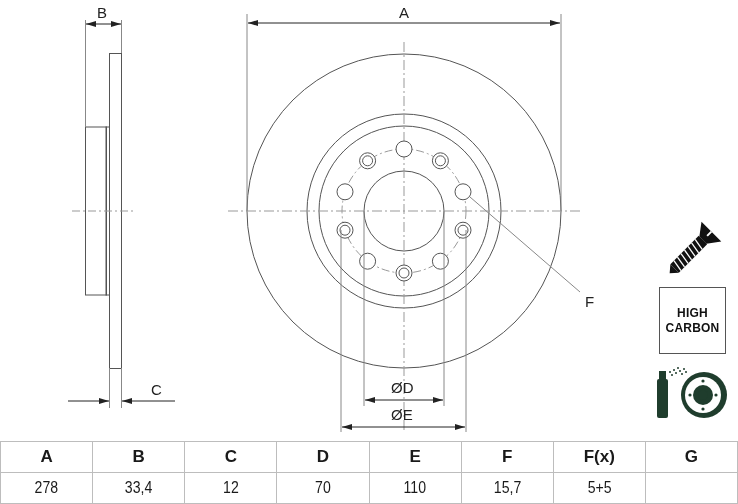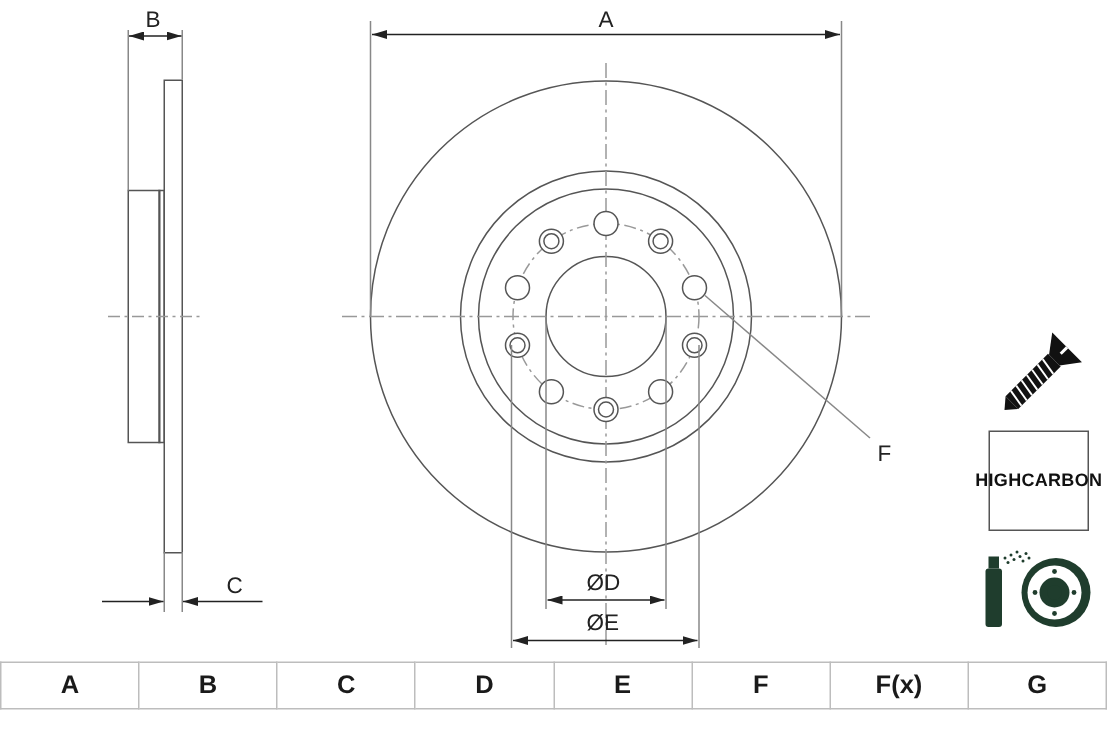--- a/index.html
+++ b/index.html
@@ -4,21 +4,21 @@
 <style>
   html, body { margin:0; padding:0; background:#ffffff; }
   body { width:738px; height:504px; position:relative; overflow:hidden; font-family:"Liberation Sans", sans-serif; }
   #drawing { position:absolute; left:0; top:0; width:738px; height:440px; }
   .lbl { font-family:"Liberation Sans", sans-serif; font-size:15px; fill:#222; }
   #spec-table { position:absolute; left:0; top:441px; width:738px; border-collapse:collapse; table-layout:fixed; }
   #spec-table td { border:1px solid #bdbdbd; text-align:center; color:#1a1a1a; height:30px; padding:0; }
   #spec-table tr.hdr td { font-family:"Liberation Sans", sans-serif; font-weight:bold; font-size:17px; }
   #spec-table tr.val td { font-family:"Liberation Sans Narrow", "Liberation Sans", sans-serif; font-size:16px; }
   #spec-table tr.val td span { display:inline-block; transform:scaleX(0.88); }
-  .badge-hc { position:absolute; left:659px; top:287px; width:67px; height:67px; border:1px solid #555; box-sizing:border-box; display:flex; flex-direction:row; align-items:center; justify-content:center; }
+  .badge-hc { position:absolute; left:659px; top:287px; width:67px; height:67px; border:1px solid #555; box-sizing:border-box; display:flex; flex-direction:column; align-items:center; justify-content:center; }
   .badge-hc span { font-weight:bold; font-size:12px; line-height:15px; color:#111; letter-spacing:0.2px; }
 </style>
 </head>
 <body>
 
 <svg id="drawing" viewBox="0 0 738 440" xmlns="http://www.w3.org/2000/svg">
   <defs>
     <marker id="arr" viewBox="0 0 10 6" refX="10" refY="3" markerWidth="10" markerHeight="6" orient="auto-start-reverse">
       <path d="M0,0 L10,3 L0,6 z" fill="#222"></path>
     </marker>
@@ -158,14 +158,24 @@
       <tr class="hdr">
     <td>A</td>
     <td>B</td>
     <td>C</td>
     <td>D</td>
     <td>E</td>
     <td>F</td>
     <td>F(x)</td>
     <td>G</td>
   </tr>
+  <tr class="val">
+    <td><span>278</span></td>
+    <td><span>33,4</span></td>
+    <td><span>12</span></td>
+    <td><span>70</span></td>
+    <td><span>110</span></td>
+    <td><span>15,7</span></td>
+    <td><span>5+5</span></td>
+    <td><span></span></td>
+  </tr>
 </tbody>
   </table>
 
 </body></html>

